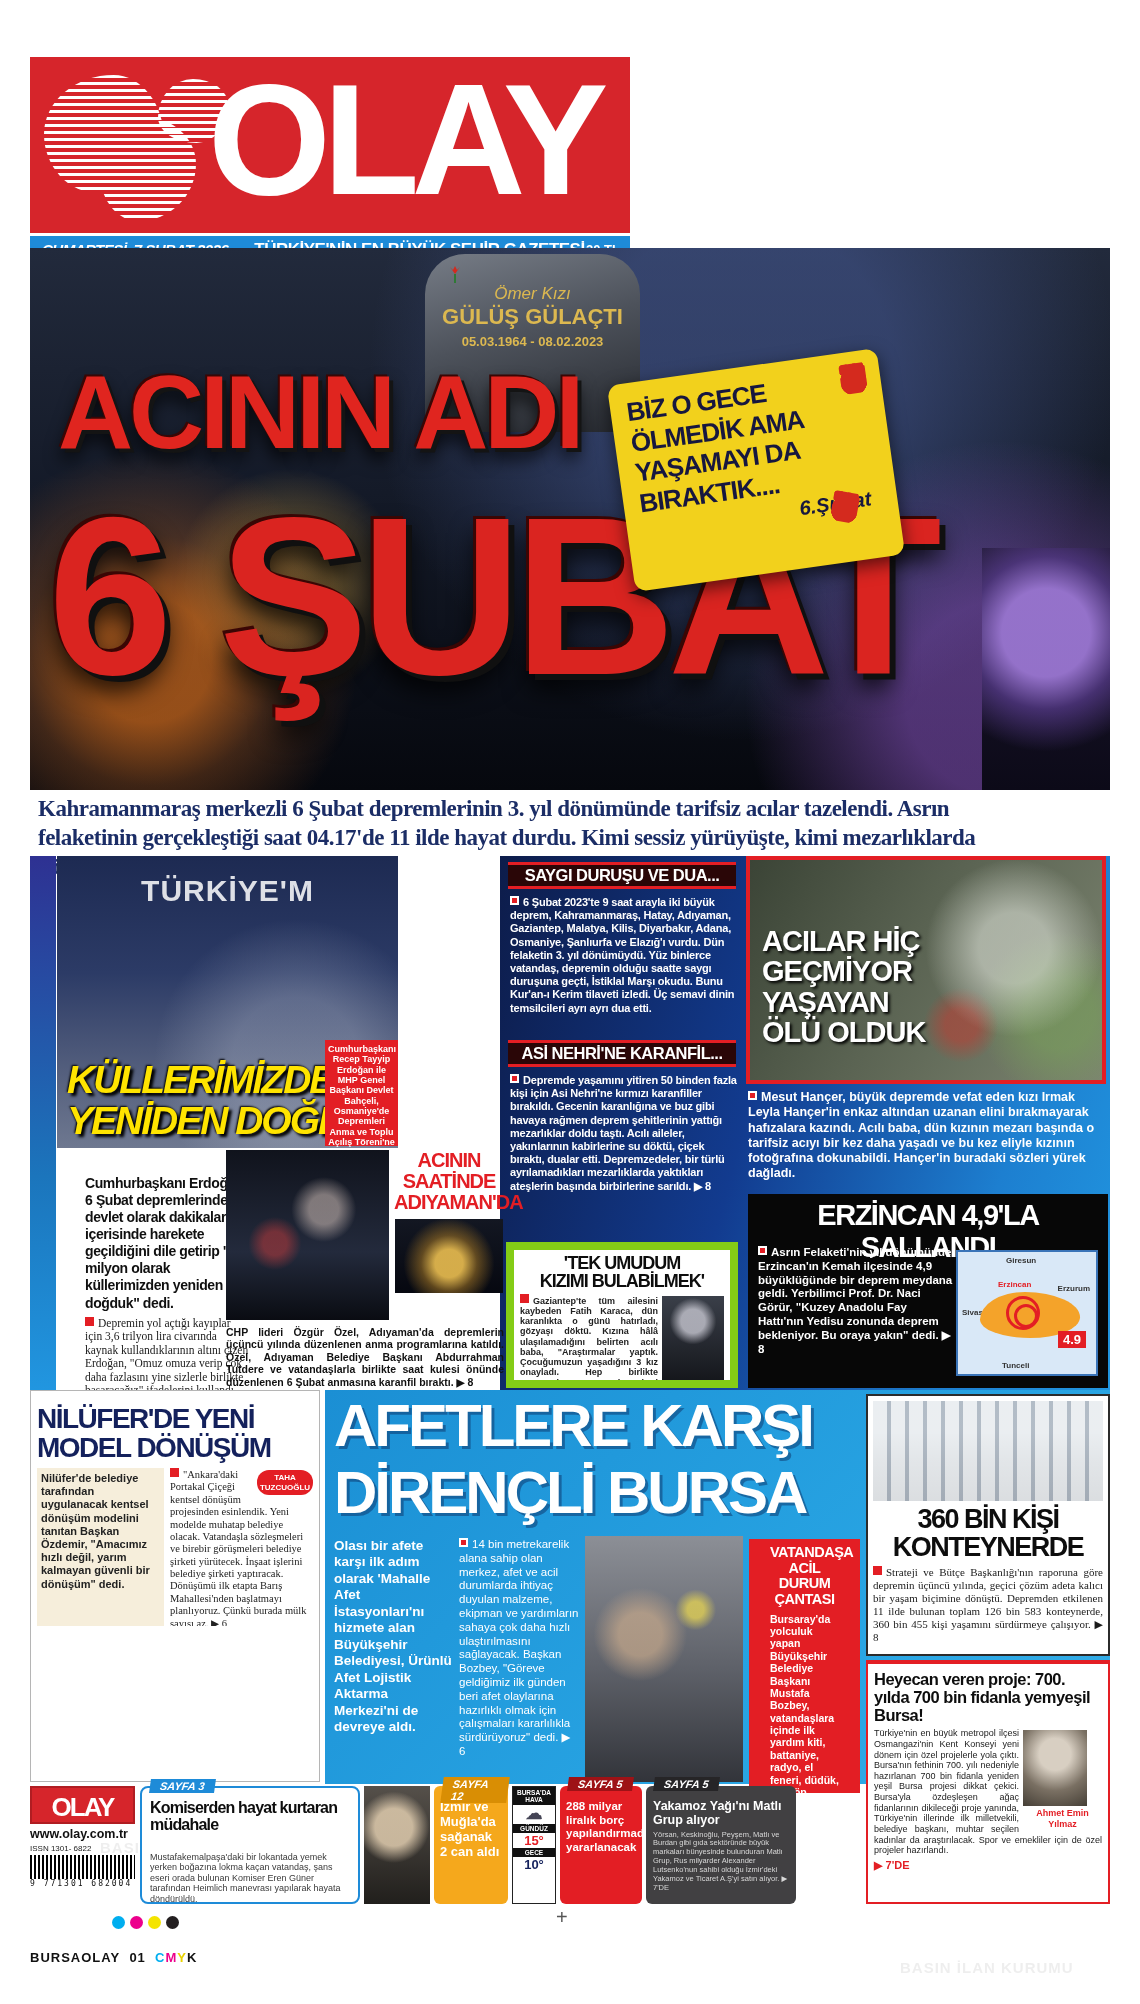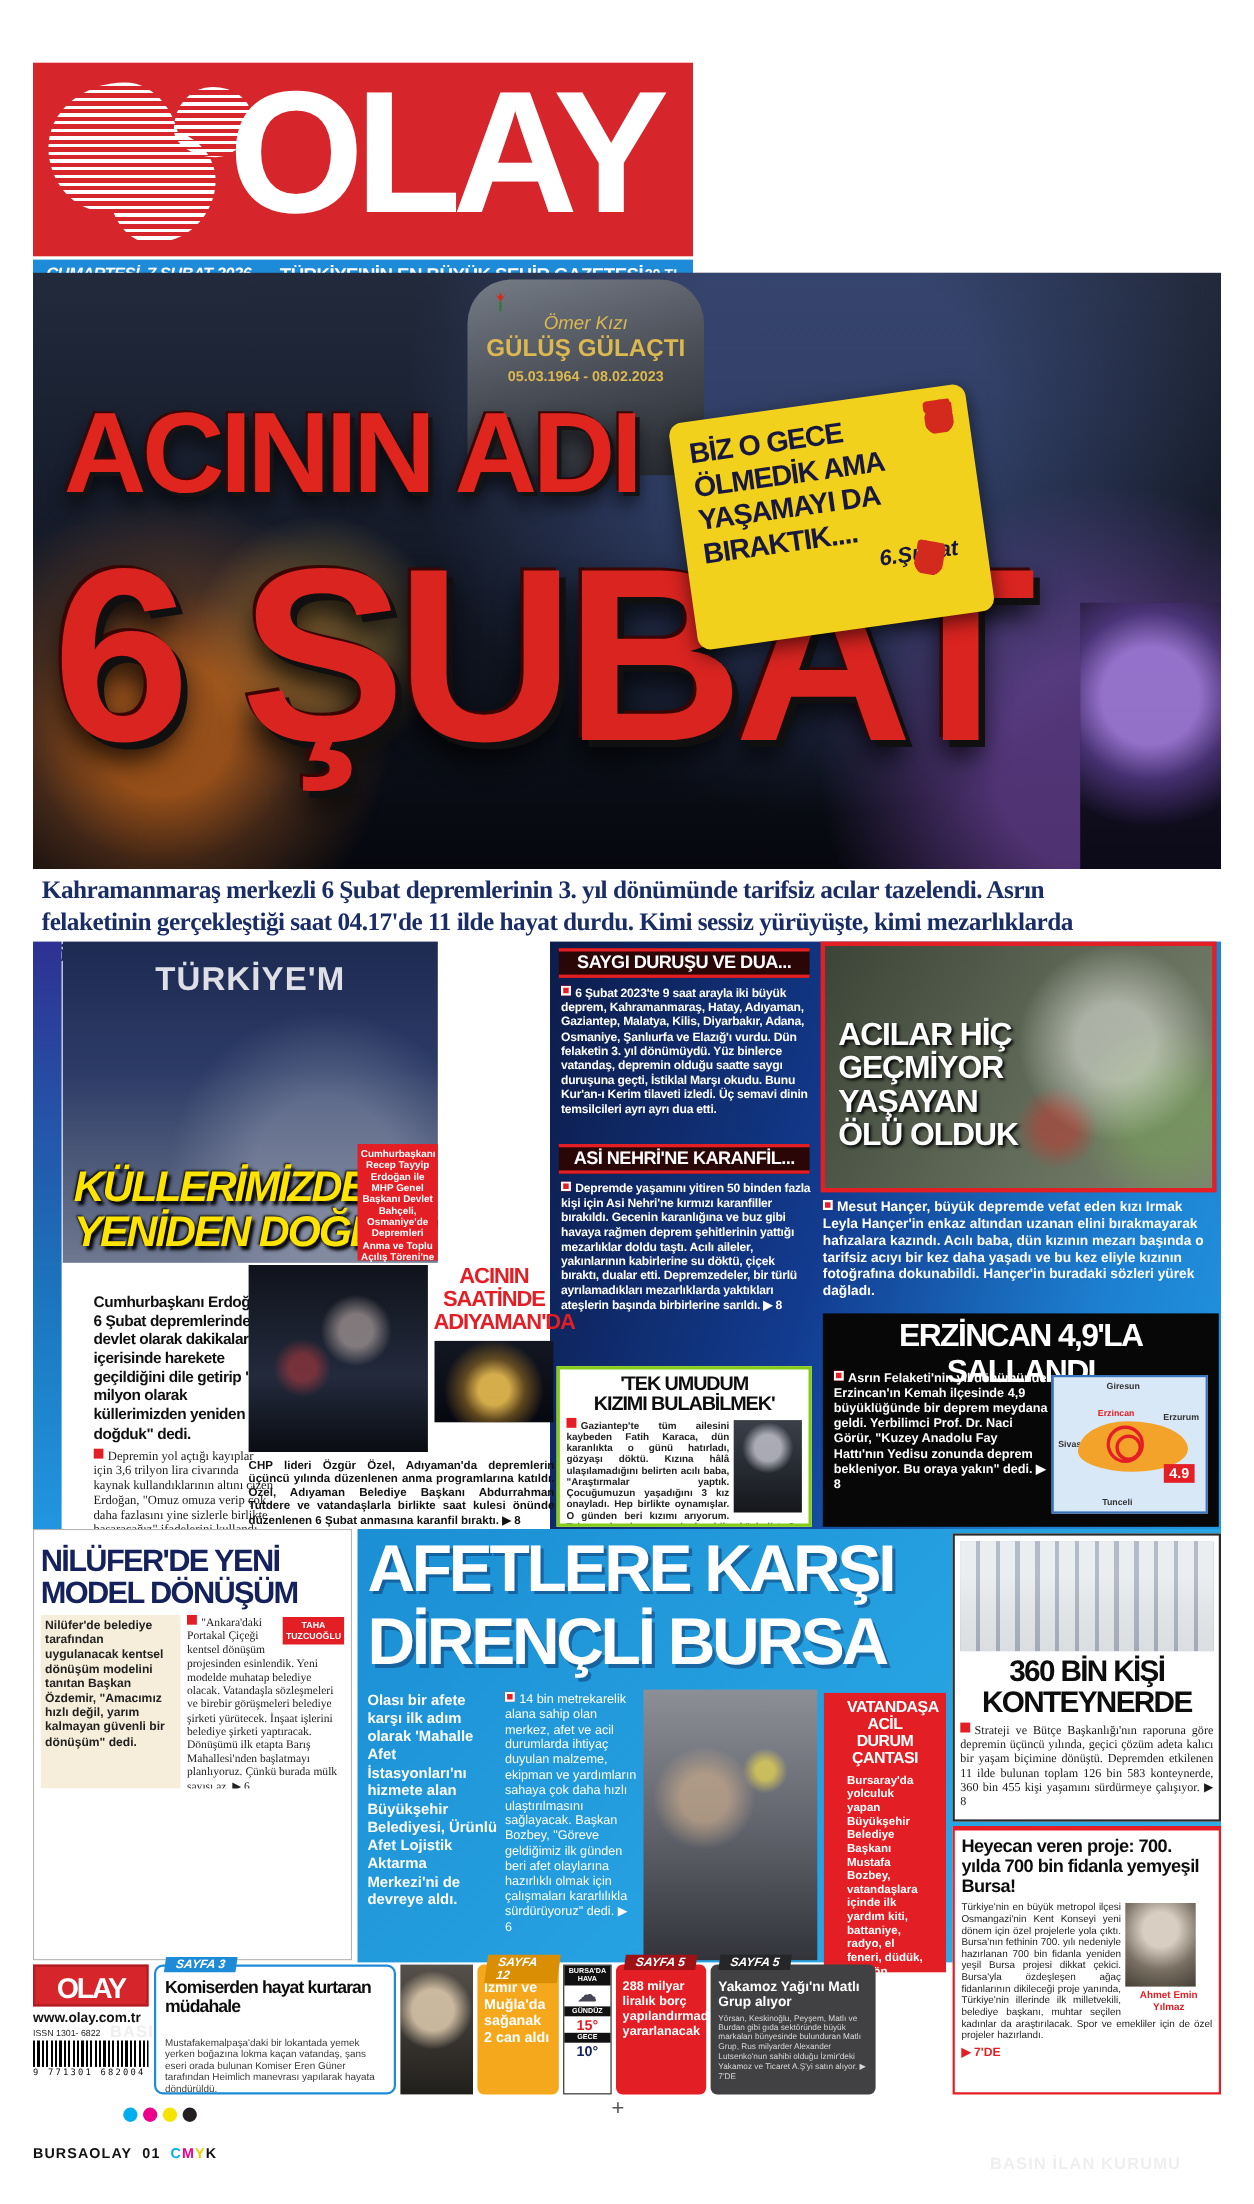--- a/index.html
+++ b/index.html
@@ -88,21 +88,21 @@
      background:radial-gradient(circle at 50% 60%,rgba(235,190,80,.9) 0 20%,rgba(180,130,40,.5) 40%,transparent 65%),
      linear-gradient(180deg,#131722,#060810);}
   #row-cap{left:226px;top:1326px;width:278px;height:64px;font-size:10.5px;font-weight:bold;color:#111;line-height:1.18;text-align:justify;}
   
   .red-bar{position:absolute;width:228px;height:27px;background:#2a0607;border-top:3px solid #e31e24;border-bottom:3px solid #e31e24;
      color:#fff;font-weight:bold;font-size:16.5px;text-align:center;line-height:21px;letter-spacing:-.5px;}
   #saygi-bar{left:508px;top:862px;} #asi-bar{left:508px;top:1040px;}
   .navy-body{position:absolute;width:228px;color:#fff;font-size:11px;font-weight:bold;line-height:1.2;letter-spacing:-.2px;}
   #saygi-body{left:510px;top:896px;height:140px;}
   #asi-body{left:510px;top:1074px;height:162px;overflow:hidden;}
-  #tek{left:506px;top:1242px;width:232px;height:146px;background:#fff;border:3px solid #84cc16;padding:4px 6px;overflow:hidden;}
+  #tek{left:506px;top:1242px;width:232px;height:146px;background:#fff;border:8px solid #84cc16;padding:4px 6px;overflow:hidden;}
   #tek .t{font-size:18px;font-weight:bold;letter-spacing:-1px;text-align:center;line-height:1.02;color:#0d0d0d;}
   #tek .tb{font-size:9px;font-weight:bold;color:#222;line-height:1.14;margin-top:3px;text-align:justify;}
   #tek-photo{float:right;width:62px;height:84px;margin:2px 0 2px 4px;
      background:radial-gradient(circle at 50% 30%,rgba(200,200,210,.8) 0 18%,transparent 35%),linear-gradient(180deg,#3a3f49,#15171c);}
   
   #acilar-box{left:746px;top:856px;width:360px;height:228px;border:4px solid #e31e24;overflow:hidden;
      background:radial-gradient(circle at 75% 40%,rgba(220,225,215,.6) 0 12%,transparent 30%),
      radial-gradient(circle at 60% 75%,rgba(190,60,50,.55) 0 6%,transparent 14%),
      radial-gradient(circle at 88% 70%,rgba(120,160,90,.6) 0 10%,transparent 24%),
      linear-gradient(120deg,#3b4436 0%,#5a6352 45%,#7c8470 100%);}
@@ -124,21 +124,21 @@
   #nilufer{left:30px;top:1390px;width:290px;height:392px;background:#fff;border:1px solid #b5b5b5;padding:6px;}
   #nil-quote{position:relative;height:150px;background:linear-gradient(100deg,#ecdcc3 0 58%,#8b9378 58% 100%);padding:8px;}
   #nil-quote .q{width:150px;font-size:11px;font-weight:bold;font-style:italic;color:#1b2d66;line-height:1.2;}
   #nil-port{position:absolute;right:28px;bottom:8px;width:62px;height:62px;border-radius:50%;border:2px solid #fff;
      background:radial-gradient(circle at 50% 38%,#cfc4b4 0 30%,#6b6154 60%,#3c352c 100%);}
   #nil-h{font-size:28px;font-weight:bold;color:#14215c;letter-spacing:-1.5px;line-height:1.02;margin-top:8px;}
   #nil-cols{display:flex;gap:6px;margin-top:6px;height:158px;overflow:hidden;}
   #nil-cols .c1{width:47%;background:#f6eedb;padding:4px;font-size:11px;font-weight:bold;color:#222;line-height:1.2;}
   #nil-cols .c2{width:53%;font-size:10.5px;color:#222;line-height:1.18;font-family:"Liberation Serif",serif;}
   #nil-byline{float:right;width:56px;background:#e31e24;color:#fff;font-size:8px;font-weight:bold;text-align:center;
-     padding:3px 2px;margin:2px 0 2px 3px;font-family:"Liberation Sans",sans-serif;}
+     padding:3px 2px;margin:2px 0 2px 3px;font-family:"Liberation Sans",sans-serif;border-radius:12px;}
   #afet-h{left:334px;top:1392px;width:520px;color:#fff;font-size:60px;font-weight:bold;letter-spacing:-3px;line-height:1.12;
      text-shadow:3px 3px 0 rgba(10,40,90,.45);}
   #afet-intro{left:334px;top:1538px;width:118px;color:#fff;font-size:13.5px;font-weight:bold;line-height:1.22;}
   #afet-body{left:459px;top:1538px;width:120px;color:#fff;font-size:11.5px;line-height:1.2;}
   #afet-photo{left:585px;top:1536px;width:158px;height:246px;
      background:radial-gradient(circle at 35% 40%,rgba(200,170,140,.7) 0 12%,transparent 26%),
      radial-gradient(circle at 70% 30%,rgba(240,220,80,.7) 0 4%,transparent 10%),
      linear-gradient(180deg,#8c8f96 0%,#5d6068 55%,#32343a 100%);}
   #vat{left:749px;top:1528px;width:111px;height:254px;background:#e31e24;color:#fff;padding:6px 21px;margin-top:11px;}
   #vat .vt{font-size:14.5px;font-weight:bold;text-align:center;line-height:1.08;letter-spacing:-.5px;}

